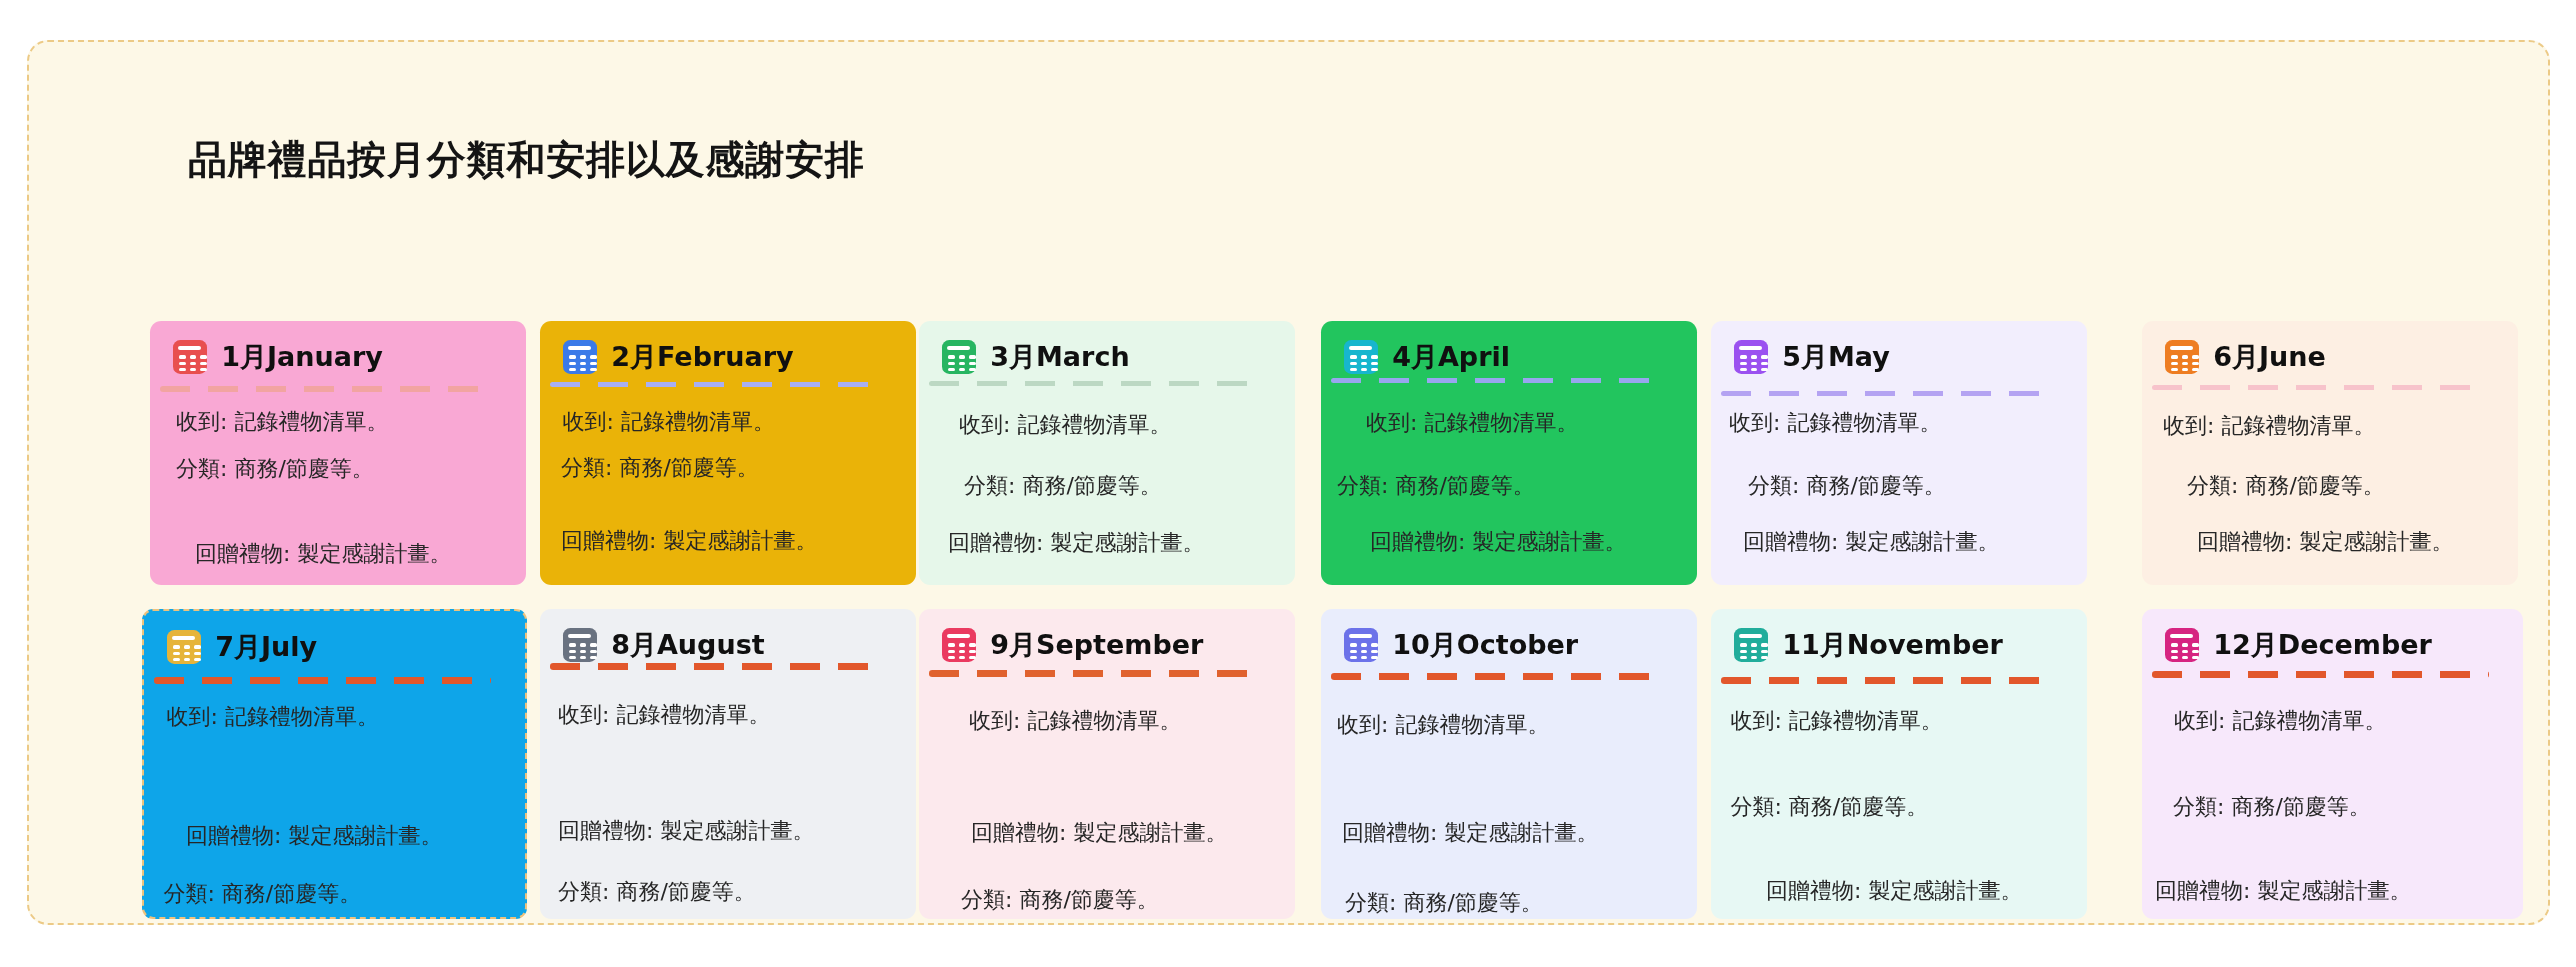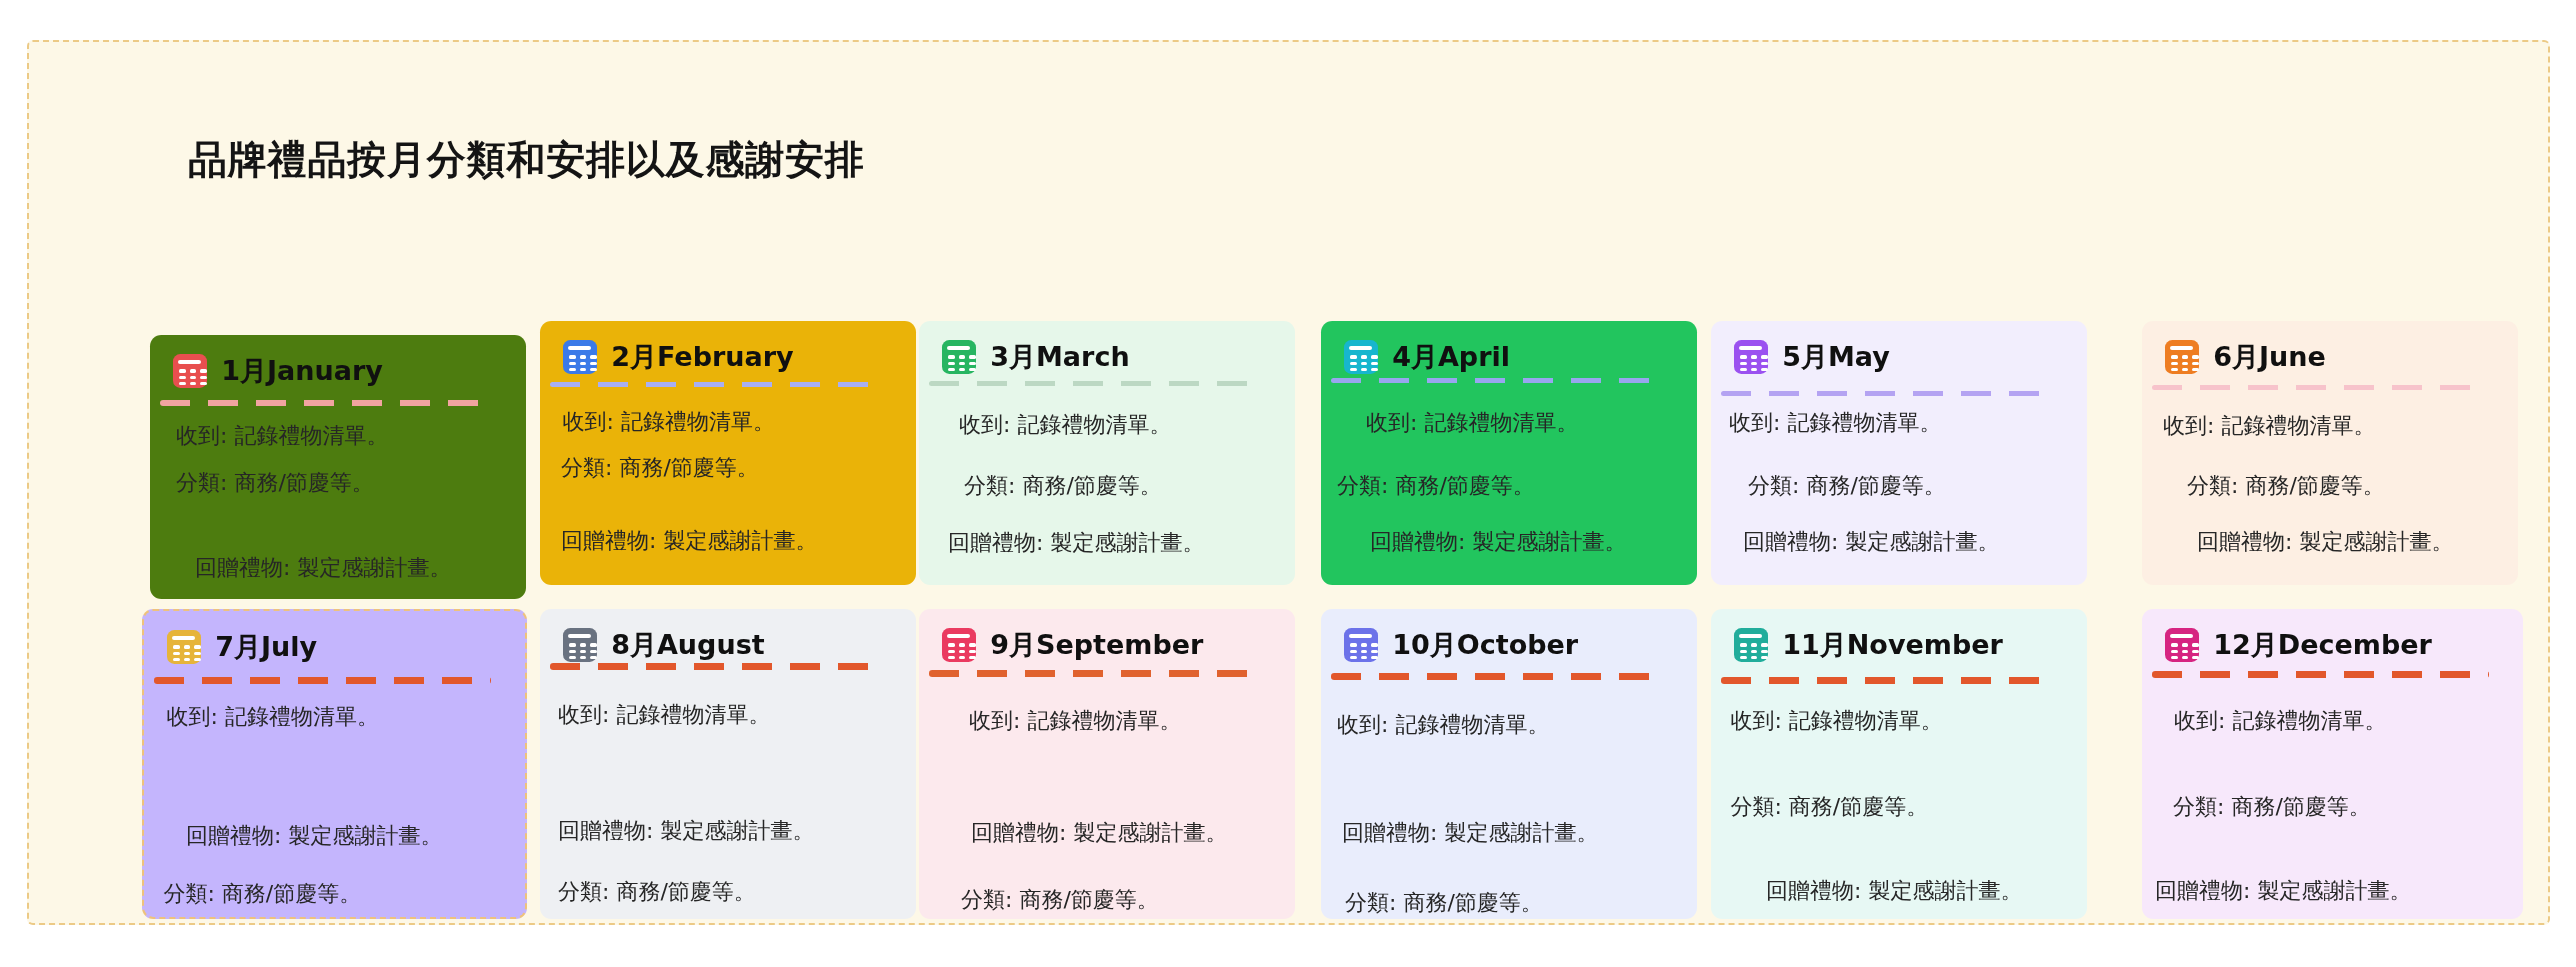--- a/index.html
+++ b/index.html
@@ -54,24 +54,24 @@
   .divider {
     position:absolute; border-radius:3.2px;
   }
   .card-line {
     position:absolute; font-size:22px; color:#262626; white-space:nowrap;
   }
 </style>
 </head>
 <body>
 
-<div class="board" style="background: rgb(253, 248, 231); border-color: rgb(236, 202, 134); border-radius: 6px;">
+<div class="board" style="background: rgb(253, 248, 231); border-color: rgb(236, 202, 134);">
   <div class="page-title">品牌禮品按月分類和安排以及感謝安排</div>
   <div id="cards-root">
-      <div class="card" style="left: 121px; top: 279px; width: 376px; height: 264px; background: #4d7c0f; margin-top: 14px;">
+      <div class="card" style="left: 121px; top: 279px; width: 376px; height: 264px; background: #f9a8d4;">
     <div class="card-header">
       <div class="cal-icon" style="background: rgb(232, 79, 79);">
         <div class="bar"></div>
         <div class="dots">
               <div class="dot"></div>
               <div class="dot"></div>
               <div class="dot"></div>
               <div class="dot"></div>
               <div class="dot"></div>
               <div class="dot"></div>
@@ -195,21 +195,21 @@
               <div class="dot"></div>
             </div>
       </div>
       <div class="card-title">6月June</div>
     </div>
     <div class="divider" style="left: 9.7px; right: 34px; top: 64px; height: 4.9px; background: repeating-linear-gradient(90deg, rgb(247, 195, 203) 0px, rgb(247, 195, 203) 30px, transparent 30px, transparent 48px);"></div>
   <div class="card-line" style="left: 21px; top: 90px;">收到: 記錄禮物清單。</div>
         <div class="card-line" style="left: 45px; top: 150px;">分類: 商務/節慶等。</div>
         <div class="card-line" style="left: 55px; top: 206px;">回贈禮物: 製定感謝計畫。</div>
       </div>
-      <div class="card dashed-border" style="left: 113px; top: 567px; width: 385px; height: 310px; background: #c4b5fd; border-color: rgb(238, 194, 124);">
+      <div class="card dashed-border" style="left: 113px; top: 567px; width: 385px; height: 310px; background: #0ea5e9; border-color: rgb(238, 194, 124);">
     <div class="card-header">
       <div class="cal-icon" style="background: rgb(230, 180, 58);">
         <div class="bar"></div>
         <div class="dots">
               <div class="dot"></div>
               <div class="dot"></div>
               <div class="dot"></div>
               <div class="dot"></div>
               <div class="dot"></div>
               <div class="dot"></div>

